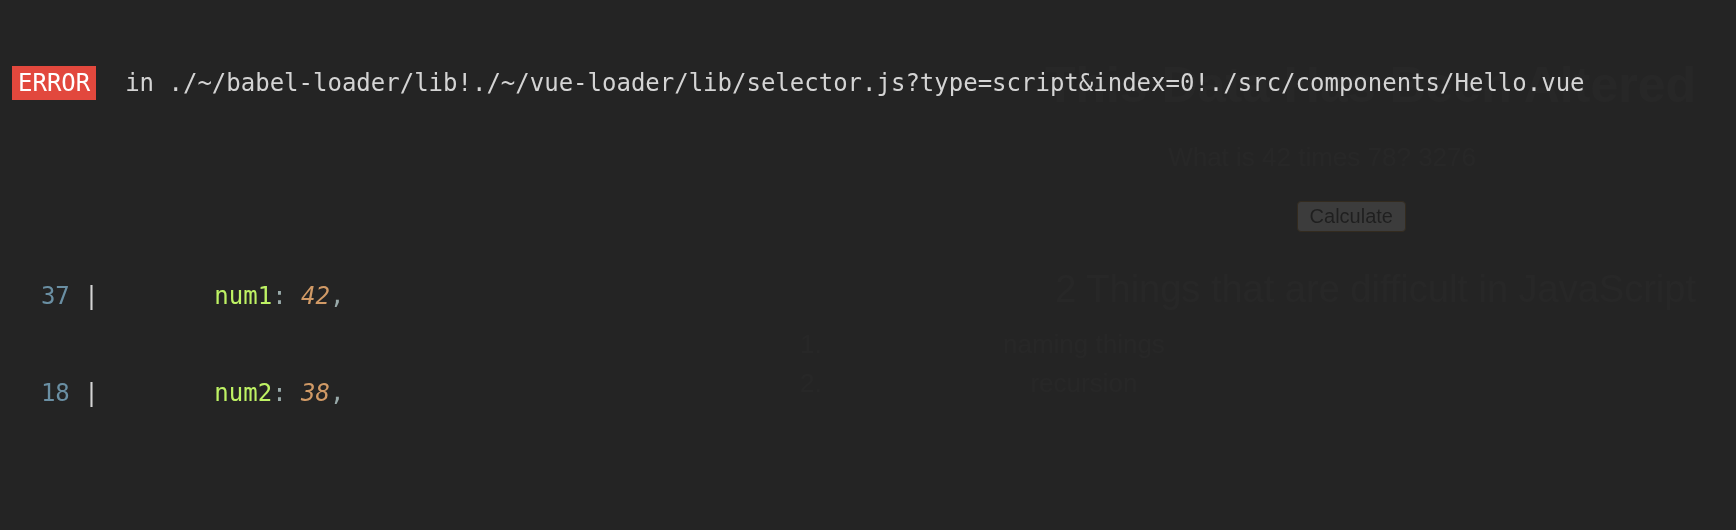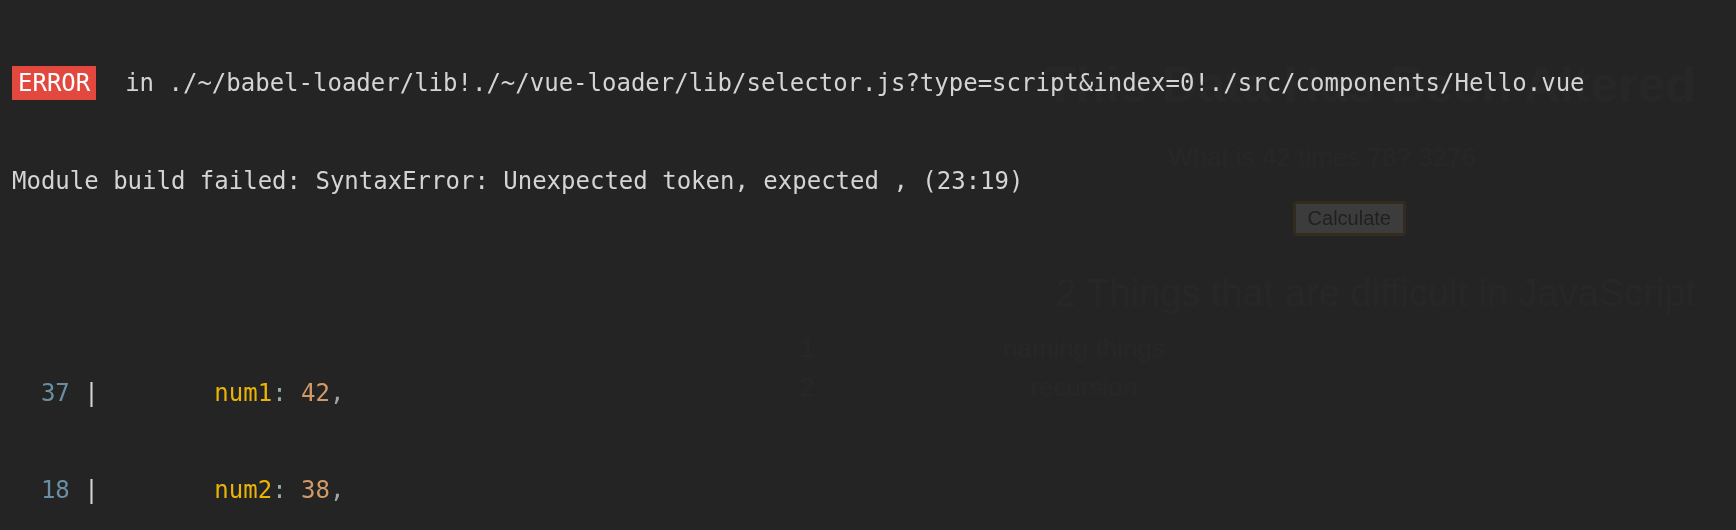--- a/index.html
+++ b/index.html
@@ -40,21 +40,21 @@
   .background-page .button-wrap {
     text-align: right;
     padding-right: 290px;
     margin-bottom: 36px;
   }
   .background-page button {
     font-family: Arial, sans-serif;
     font-size: 20px;
     padding: 3px 12px;
     background: #efefef;
-    border: 3px solid #a16207;
+    border: 1px solid #a16207;
     border-radius: 4px;
   }
   .background-page h2 {
     font-size: 38px;
     font-weight: 300;
     text-align: right;
     margin-bottom: 18px;
     padding-right: 0;
   }
   .background-page ol {
@@ -92,43 +92,42 @@
     display: inline-block;
   }
   .err-header-path { color: #d4d4d4; }
   .err-message { color: #d4d4d4; }
 
   .code-block { margin-top: 18px; }
   .code-line { }
   .marker { color: #e2786d; }
   .lineno { color: #6a8fa3; }
   .pipe { color: #d4d4d4; }
-  .kw-key { color: #eab308; }
-  .num { color: #d19a66; }
+  .kw-key { color: #bef264; }
+  .num { color: #d19a66; font-style: italic; }
   .punct { color: #9aa; }
 </style>
 </head>
 <body>
 
 <div class="background-page">
   <h1>This Data Has Been Altered</h1>
   <div class="question">What is 42 times 78? 3276</div>
   <div class="button-wrap">
     <button>Calculate</button>
   </div>
   <h2>2 Things that are difficult in JavaScript</h2>
   <ol>
     <li><span>naming things</span></li>
     <li><span>recursion</span></li>
   </ol>
 </div>
 
 <div class="error-overlay">
   <div><span class="error-badge">ERROR</span><span class="err-header-path">  in </span><span class="err-header-path">./~/babel-loader/lib!./~/vue-loader/lib/selector.js?type=script&amp;index=0!./src/components/Hello.vue</span></div>
-  <div class="err-message">Module build failed: SyntaxError: Unexpected token, expected , (23:19)</div>
 
   <div class="code-block">
     <div class="code-line"><span class="marker">  </span><span class="lineno">37</span><span class="pipe"> | </span><span>       </span><span class="kw-key">num1</span><span class="punct">: </span><span class="num">42</span><span class="punct">,</span></div>
     <div class="code-line"><span class="marker">  </span><span class="lineno">18</span><span class="pipe"> | </span><span>       </span><span class="kw-key">num2</span><span class="punct">: </span><span class="num">38</span><span class="punct">,</span></div>
     
     
     
     
     
   </div>

